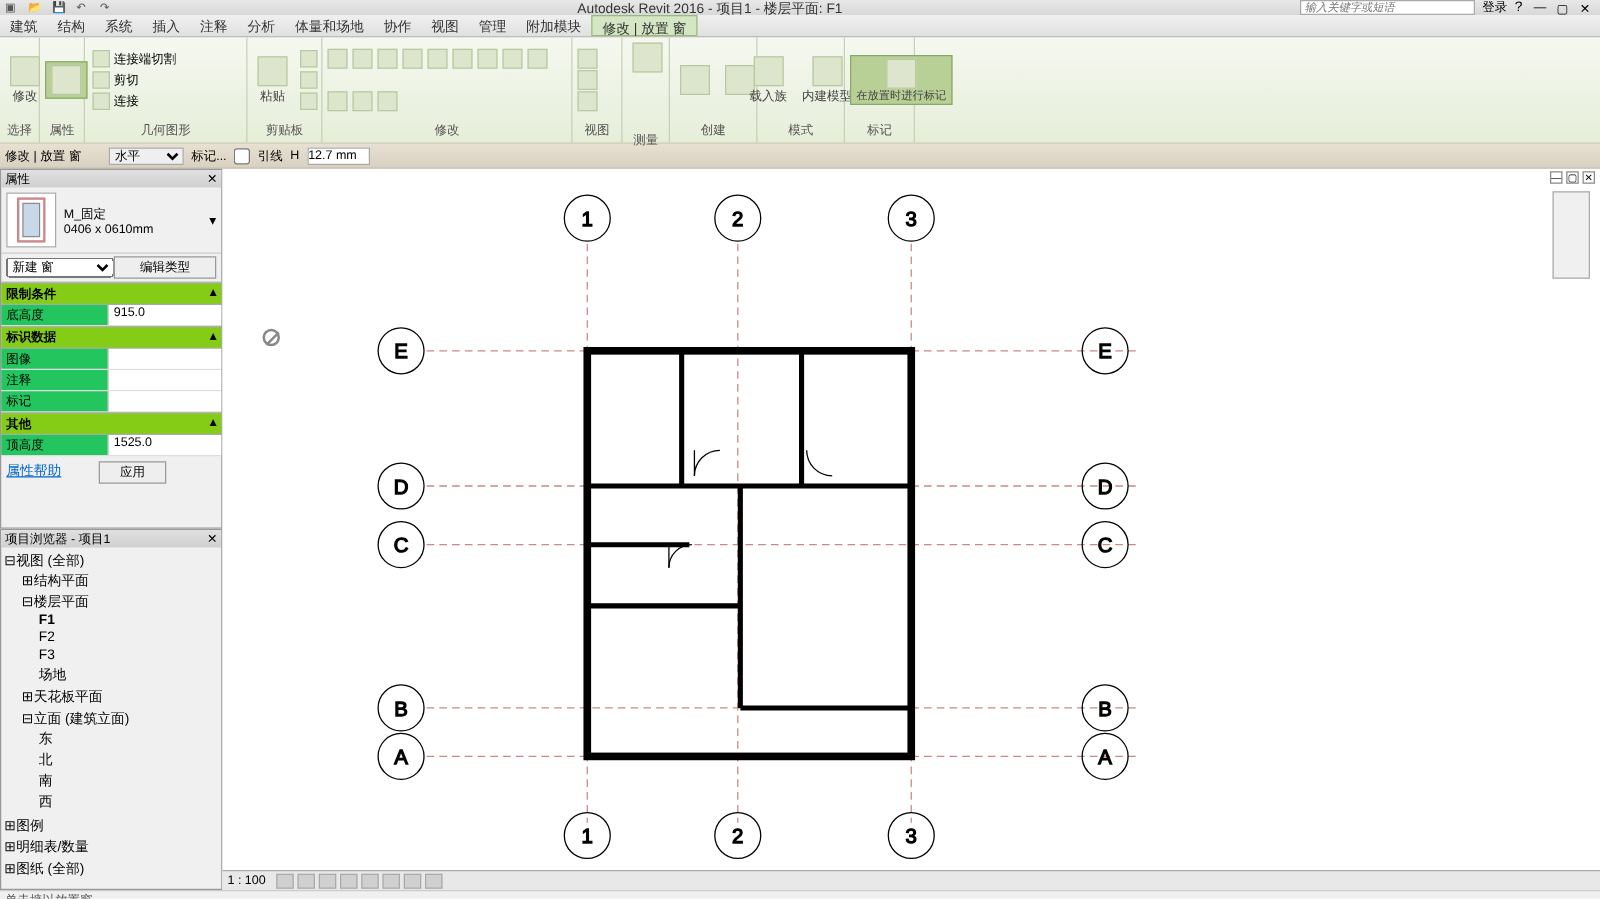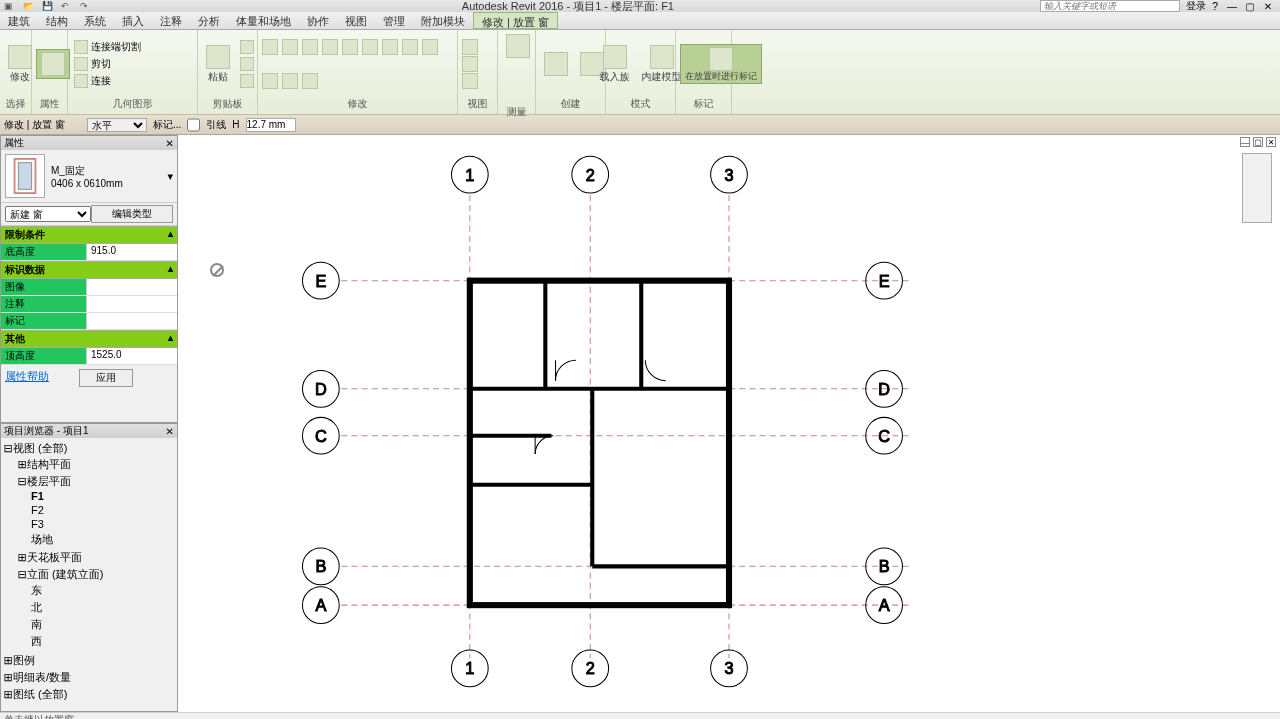--- a/index.html
+++ b/index.html
@@ -444,18 +444,31 @@
 
       <g fill="none" stroke="#000" stroke-width="1">
         <path d="M370,238 A20 20 0 0 1 390 218"></path>
         <line x1="370" y1="238" x2="370" y2="218"></line>
         <path d="M458,238 A20 20 0 0 0 478 218" transform="scale(-1,1) translate(-936,0)"></path>
         <path d="M350,310 A18 18 0 0 1 368 292"></path>
         <line x1="350" y1="310" x2="350" y2="292"></line>
       </g>
     </svg>
 
+    <div class="status">
+      <span class="scale">1 : 100</span>
+      <div class="status-icons">
+        <span></span>
+        <span></span>
+        <span></span>
+        <span></span>
+        <span></span>
+        <span></span>
+        <span></span>
+        <span></span>
+      </div>
+    </div>
   </div>
 </div>
 
 <div class="footer">
   <span>单击墙以放置窗</span>
 </div>
 
 </body></html>

